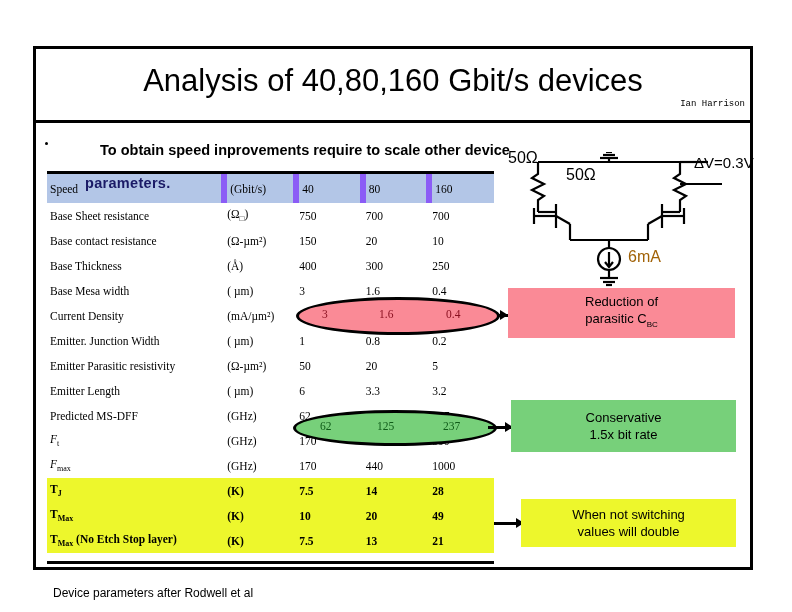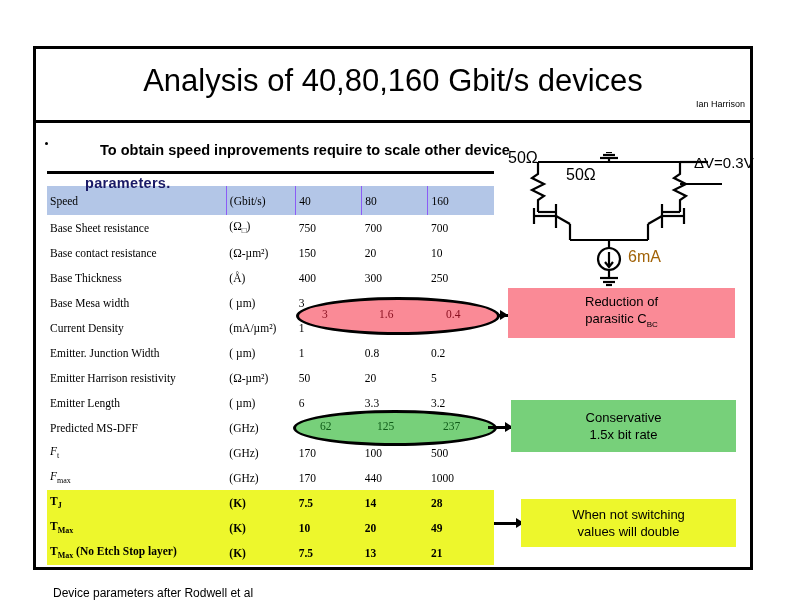--- a/index.html
+++ b/index.html
@@ -20,51 +20,51 @@
   }
 
   
   .title{
     position:absolute;left:53px;top:58px;width:680px;height:46px;
     font-size:31px;color:#000;text-align:center;line-height:46px;
     white-space:nowrap;
   }
   .author{
     position:absolute;left:600px;top:99px;width:145px;
-    font-size:9px;color:#000;text-align:right;
+    font-size:9px;color:#000;text-align:right;font-family:Liberation Mono, monospace;
   }
 
   
   .bullet-row{
     position:absolute;left:40px;top:138px;width:490px;
   }
   .bullet-dot{
     position:absolute;left:5px;top:4px;width:3px;height:3px;background:#000;border-radius:50%;
   }
   .bullet-text{
     position:absolute;left:60px;top:0px;width:450px;
     font-size:14.5px;font-weight:bold;color:#000;line-height:24px;
   }
 
   
   .tbl{
-    position:absolute;left:47px;top:186px;width:447px;
+    position:absolute;left:47px;top:174px;width:447px;
     border-collapse:collapse;
   }
   .tbl td{
     font-family:"Liberation Serif", serif;
     font-size:11.5px;color:#000;
     padding:0 0 0 3px;height:25px;vertical-align:middle;
     white-space:nowrap;
   }
   .tbl .c-name{width:180px;}
   .tbl .c-unit{width:67px;}
   .tbl .c-v{width:66px;}
   .hdr td{background:#b3c6e7;height:29px;}
-  .hdr .c-unit,.hdr .c-v{border-left:1px solid #8b5cf6;}
+  .hdr .c-unit,.hdr .c-v{border-left:6px solid #8b5cf6;}
   .rule-top{
     position:absolute;left:47px;top:171px;width:447px;height:3px;background:#000;
   }
   .rule-bot{
     position:absolute;left:47px;top:561px;width:447px;height:3px;background:#000;
   }
   .hl-yellow td{background:#edf72c;font-weight:bold;}
   .sub{font-size:8px;vertical-align:sub;}
   .ital{font-style:italic;}
 
@@ -180,21 +180,21 @@
           <td class="c-v">9.8</td>
         </tr>
         <tr>
           <td class="c-name">Emitter.  Junction Width</td>
           <td class="c-unit">( µm)</td>
           <td class="c-v">1</td>
           <td class="c-v">0.8</td>
           <td class="c-v">0.2</td>
         </tr>
         <tr>
-          <td class="c-name">Emitter  Harrison resistivity</td>
+          <td class="c-name">Emitter  Parasitic resistivity</td>
           <td class="c-unit">(Ω-µm²)</td>
           <td class="c-v">50</td>
           <td class="c-v">20</td>
           <td class="c-v">5</td>
         </tr>
         <tr>
           <td class="c-name">Emitter Length</td>
           <td class="c-unit">( µm)</td>
           <td class="c-v">6</td>
           <td class="c-v">3.3</td>

